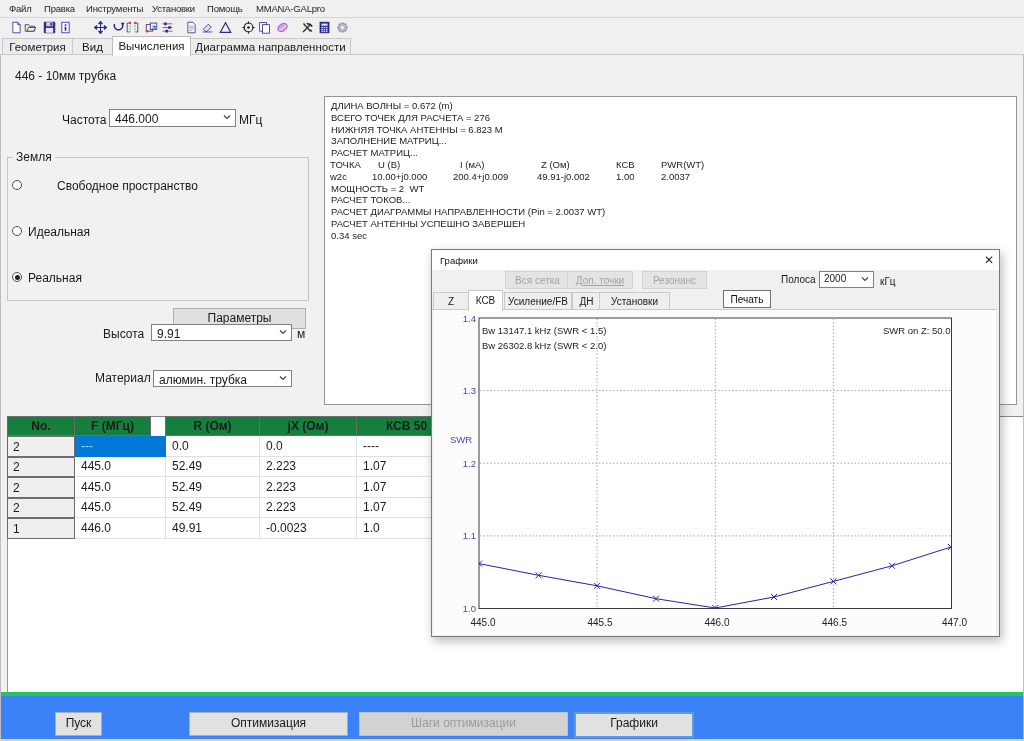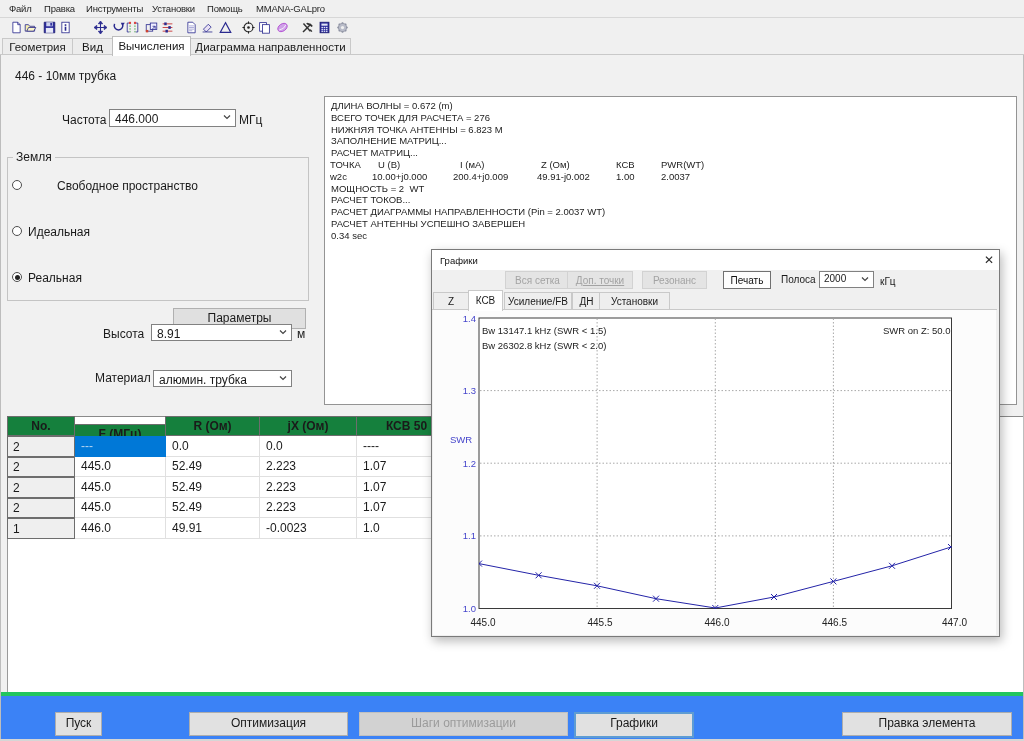--- a/index.html
+++ b/index.html
@@ -206,21 +206,21 @@
     <div class="lbl" style="left:20px;top:21px;margin-left:29px;">Свободное пространство</div>
     <div class="radio" style="left:4px;top:68px;"></div>
     <div class="lbl" style="left:20px;top:67px;">Идеальная</div>
     <div class="radio sel" style="left:4px;top:114px;"></div>
     <div class="lbl" style="left:20px;top:113px;">Реальная</div>
     <div class="btn" style="left:165px;top:110px;width:131px;height:19px;line-height:19px;">Параметры</div>
   </div>
 
   <div class="lbl" style="left:103px;top:272px;">Высота</div>
   <div class="combo" style="left:151px;top:269px;width:139px;height:15px;">
-    <span class="val">8.91</span>
+    <span class="val">9.91</span>
     <span class="chev">
         <svg width="8" height="8">
           <path d="M1 2.5 L4 5.5 L7 2.5" fill="none" stroke="#444" stroke-width="1.2"></path>
         </svg>
       </span>
   </div>
   <div class="lbl" style="left:297px;top:272px;">м</div>
 
   <div class="lbl" style="left:95px;top:316px;">Материал</div>
   <div class="combo" style="left:153px;top:315px;width:137px;height:15px;">
@@ -252,21 +252,21 @@
     <div class="ln" style="top:74px;left:336px;">2.0037</div>
     <div class="ln" style="top:86px;">МОЩНОСТЬ = 2  WT</div>
     <div class="ln" style="top:97px;">РАСЧЕТ ТОКОВ...</div>
     <div class="ln" style="top:109px;">РАСЧЕТ ДИАГРАММЫ НАПРАВЛЕННОСТИ (Pin = 2.0037 WT)</div>
     <div class="ln" style="top:121px;">РАСЧЕТ АНТЕННЫ УСПЕШНО ЗАВЕРШЕН</div>
     <div class="ln" style="top:133px;">0.34 sec</div>
   </div>
 
   <div class="abs" style="left:7px;top:361px;width:1015px;height:276px;background:#fff;border-left:1px solid #9a9a9a;border-top:1px solid #8a8a8a;"></div>
   <div class="hdrcell" style="left:7px;top:361px;width:68px;height:20px;line-height:19px;box-sizing:border-box;">No.</div>
-  <div class="hdrcell" style="left:74px;top:361px;width:92px;height:20px;line-height:19px;box-sizing:border-box;margin-top:8px;">F (МГц)</div>
+  <div class="hdrcell" style="left:74px;top:361px;width:77px;height:20px;line-height:19px;box-sizing:border-box;">F (МГц)</div>
   <div class="hdrcell" style="left:165px;top:361px;width:95px;height:20px;line-height:19px;box-sizing:border-box;">R (Ом)</div>
   <div class="hdrcell" style="left:259px;top:361px;width:98px;height:20px;line-height:19px;box-sizing:border-box;">jX (Ом)</div>
   <div class="hdrcell" style="left:356px;top:361px;width:101px;height:20px;line-height:19px;box-sizing:border-box;">КСВ 50</div>
   <div class="rowhdr" style="left:7px;top:381px;width:68px;height:21px;line-height:20px;box-sizing:border-box;">2</div>
   <div class="abs" style="left:75px;top:381px;width:91px;height:21px;box-sizing:border-box;background:#0078d7;color:#b5d6f2;font-size:12px;line-height:20px;padding-left:6px;">---</div>
   <div class="dcell" style="left:166px;top:381px;width:94px;height:21px;line-height:20px;box-sizing:border-box;">0.0</div>
   <div class="dcell" style="left:260px;top:381px;width:97px;height:21px;line-height:20px;box-sizing:border-box;">0.0</div>
   <div class="dcell" style="left:357px;top:381px;width:100px;height:21px;line-height:20px;box-sizing:border-box;">----</div>
 
   <div class="rowhdr" style="left:7px;top:402px;width:68px;height:20px;line-height:19px;box-sizing:border-box;">2</div>
@@ -296,21 +296,21 @@
 </div>
 
 <div id="dlg" class="abs">
   <div id="dlgtitle"></div>
   <div class="abs" style="left:8px;top:5px;font-size:9.5px;color:#111;">Графики</div>
   <div class="abs" style="left:549px;top:3px;width:16px;font-size:12px;color:#2b2b2b;text-align:center;">✕</div>
   <div class="dbtn" style="left:3px;width:68px;line-height:17px;box-sizing:border-box;margin-top:24px;">По 2 точкам</div>
   <div class="dbtn" style="left:73px;width:65px;line-height:17px;box-sizing:border-box;">Вся сетка</div>
   <div class="dbtn" style="left:135px;width:66px;line-height:17px;box-sizing:border-box;text-decoration:underline;">Доп. точки</div>
   <div class="dbtn" style="left:210px;width:65px;line-height:17px;box-sizing:border-box;">Резонанс</div>
-  <div class="dbtn" style="left:291px;width:48px;line-height:17px;box-sizing:border-box;background:#fdfdfd;border-color:#707070;color:#111;">Печать</div>
+  <div class="dbtn" style="left:291px;width:48px;line-height:17px;box-sizing:border-box;background:#fdfdfd;border-color:#707070;color:#111;margin-top:19px;">Печать</div>
   <div class="abs" style="left:349px;top:24px;font-size:10px;">Полоса</div>
   <div class="combo" style="left:387px;top:21px;width:53px;height:15px;">
     <span class="val" style="font-size:10px;top:1px;left:4px;">2000</span>
     <span class="chev" style="top:3px;">
         <svg width="8" height="8">
           <path d="M1 2.5 L4 5.5 L7 2.5" fill="none" stroke="#444" stroke-width="1.2"></path>
         </svg>
       </span>
   </div>
   <div class="abs" style="left:448px;top:26px;font-size:10px;">кГц</div>
@@ -368,17 +368,16 @@
     </g>
   </svg>
   </div>
 </div>
 
 <div id="botbar" class="abs">
   <div class="bbtn" style="left:55px;width:45px;">Пуск</div>
   <div class="bbtn" style="left:189px;width:157px;">Оптимизация</div>
   <div class="bbtn" style="left:359px;width:207px;background:#d2d2d2;border-color:#c0c0c0;color:#9b9b9b;">Шаги оптимизации</div>
   <div class="bbtn" style="left:574px;width:116px;border:2px solid #5e9cd3;line-height:18px;">Графики</div>
-  <div class="bbtn" style="left:842px;width:168px;">Правка элемента</div>
 </div>
 <div class="abs" style="left:0;top:55px;width:1px;height:686px;background:#bdbdbd;"></div>
 <div class="abs" style="left:1023px;top:55px;width:1px;height:686px;background:#bdbdbd;"></div>
 <div class="abs" style="left:0;top:739px;width:1024px;height:2px;background:#d6d6d6;"></div>
 
 </body></html>

